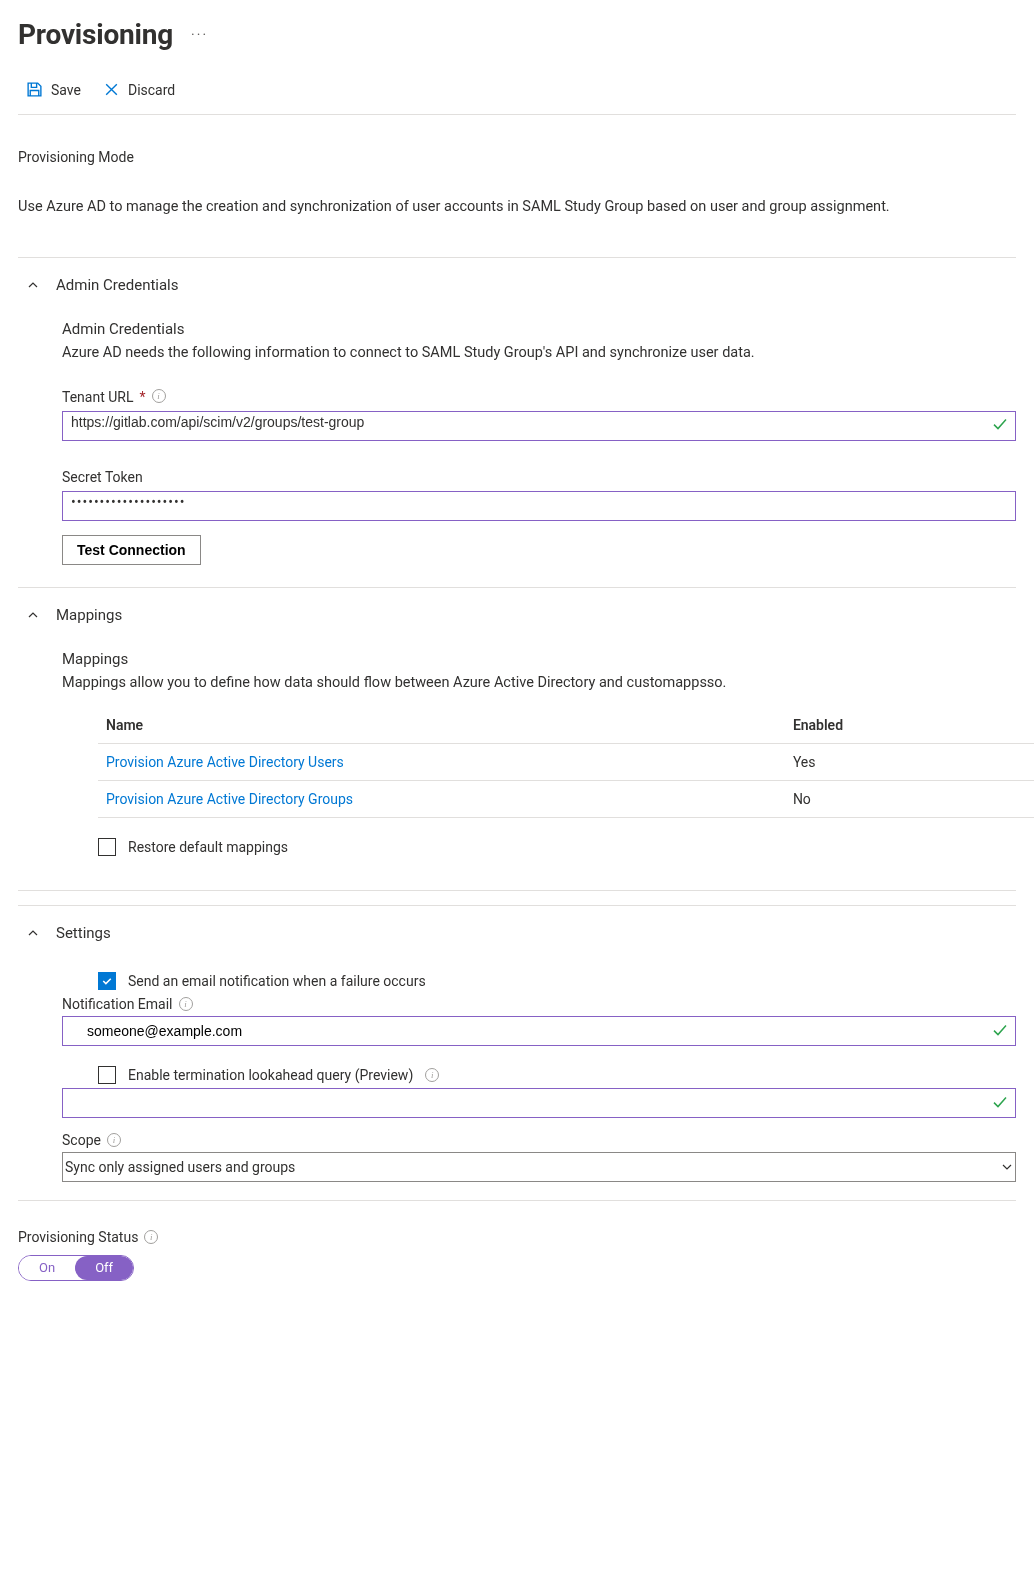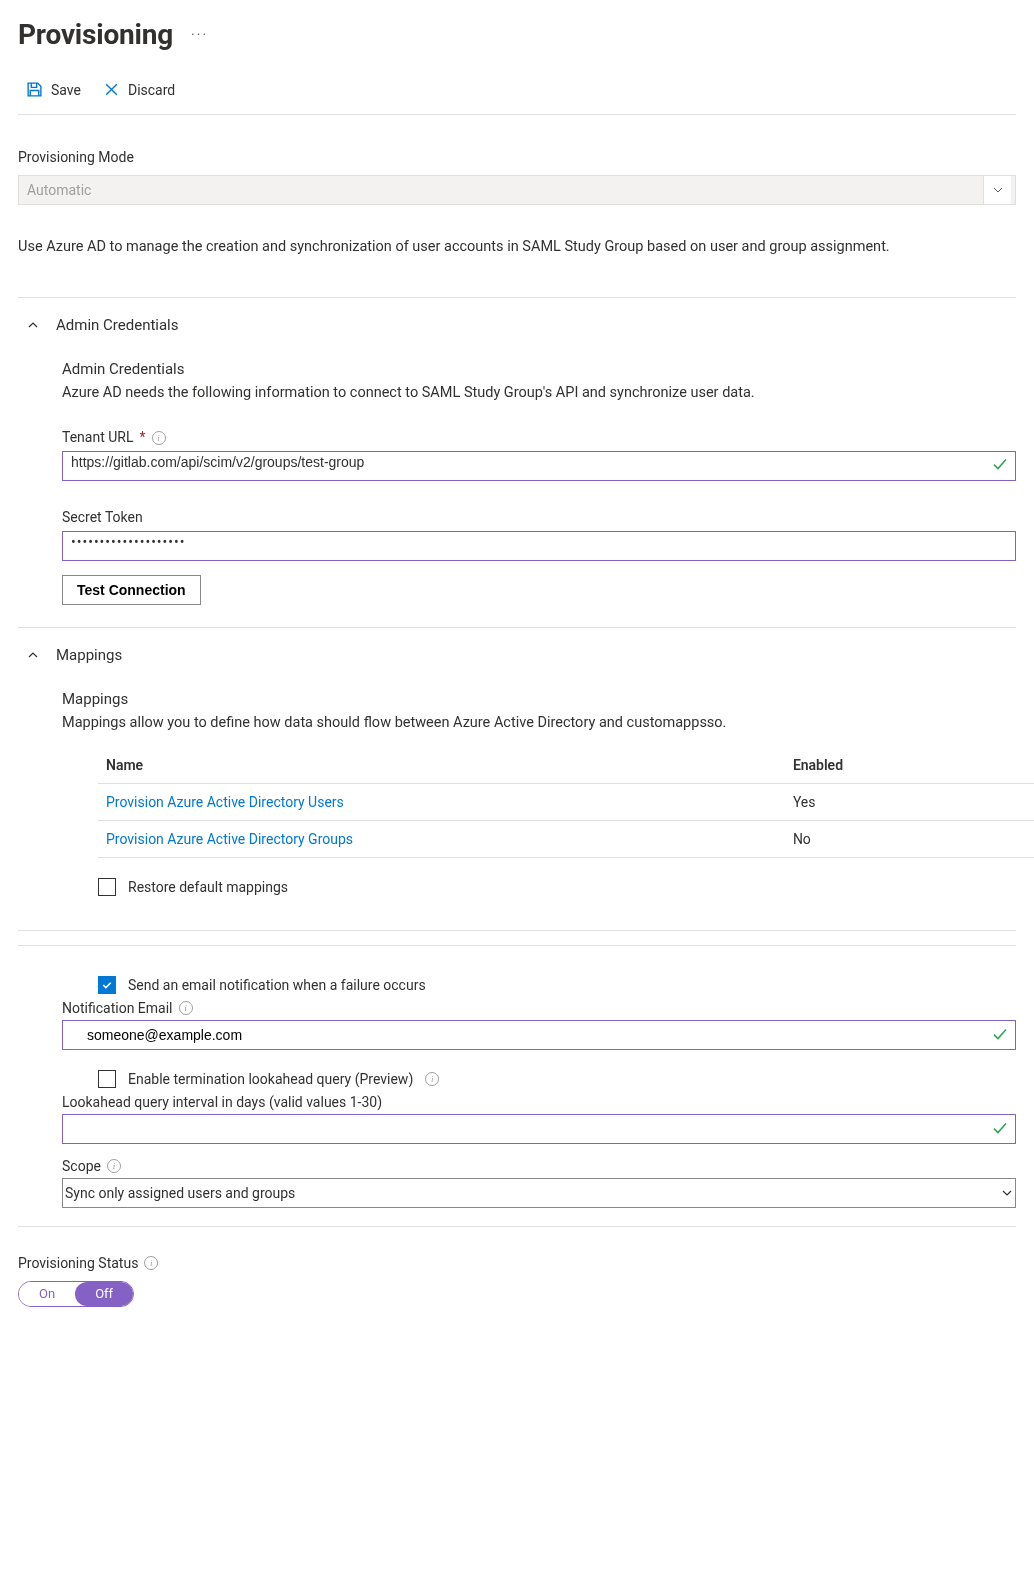--- a/index.html
+++ b/index.html
@@ -24,21 +24,21 @@
   }
   .select-ro .chev { width: 28px; height: 28px; border-left: 1px solid #e1dfdd; display:flex; align-items:center; justify-content:center; color:#605e5c; background:#fff; }
   .desc { font-size: 14.5px; line-height: 1.65; color: #323130; margin-top: 30px; }
   .section-sep { border-top: 1px solid #e1dfdd; margin-top: 38px; }
   .exp-header { display: flex; align-items: center; gap: 16px; padding: 18px 0 0 8px; cursor: pointer; }
   .chev-up { width: 14px; height: 14px; display:inline-flex; align-items:center; justify-content:center; color:#323130; }
   .exp-title { font-size: 15px; }
   .exp-body { padding: 16px 0 0 44px; }
   .sub-h { font-size: 15px; font-weight: 400; margin-top: 10px; }
   .sub-d { font-size: 14.5px; margin-top: 6px; color: #323130; }
-  .form-label { font-size: 14px; margin-top: 28px; display:flex; align-items:flex-end; gap:6px; }
+  .form-label { font-size: 14px; margin-top: 28px; display:flex; align-items:flex-start; gap:6px; }
   .req-star { color: #a4262c; }
   .info-icon { display:inline-flex; width:14px; height:14px; border:1px solid #a19f9d; border-radius:50%; align-items:center; justify-content:center; font-size:9px; color:#a19f9d; font-style:italic; font-family: Georgia, serif;}
   .text-input {
     width: 100%; height: 30px; border: 1px solid #8661c5; padding: 0 32px 8px 8px;
     font-size: 14px; color: #323130; outline: none; margin-top: 6px; position: relative;
   }
   .input-wrap { position: relative; }
   .input-check { position: absolute; right: 8px; top: 50%; transform: translateY(-40%); color:#2da44e; width:16px; height:16px; }
   .pw-dots { font-family: inherit; letter-spacing: 1px; }
   .btn {
@@ -94,28 +94,20 @@
       <span class="glyph">
         <svg viewBox="0 0 16 16" width="17" height="17">
             <path stroke="#0078d4" stroke-width="1.3" d="M3 3l10 10M13 3L3 13"></path>
           </svg>
       </span>
       <span class="lbl">Discard</span>
     </div>
   </div>
 
   <div class="fieldlabel">Provisioning Mode</div>
-  <div class="select-ro">
-    <span>Automatic</span>
-    <span class="chev">
-      <svg viewBox="0 0 12 12" width="12" height="12">
-          <path fill="none" stroke="#605e5c" stroke-width="1" d="M2 4l4 4 4-4"></path>
-        </svg>
-    </span>
-  </div>
 
   <div class="desc">Use Azure AD to manage the creation and synchronization of user accounts in SAML Study Group based on user and group assignment.</div>
 
   <div class="section-sep"></div>
   <div class="exp-header">
     <span class="chev-up">
       <svg viewBox="0 0 12 12" width="12" height="12">
           <path fill="none" stroke="#323130" stroke-width="1.2" d="M2 8l4-4 4 4"></path>
         </svg>
     </span>
@@ -185,20 +177,28 @@
     <div class="check-row">
       <span class="chkbox"></span>
       <span>Restore default mappings</span>
     </div>
 
     <div class="top-sep-full" style="margin-top:34px"></div>
   </div>
 
   <div style="height:14px"></div>
   <div class="section-sep" style="margin-top:0"></div>
+  <div class="exp-header">
+    <span class="chev-up">
+      <svg viewBox="0 0 12 12" width="12" height="12">
+          <path fill="none" stroke="#323130" stroke-width="1.2" d="M2 8l4-4 4 4"></path>
+        </svg>
+    </span>
+    <span class="exp-title">Settings</span>
+  </div>
 
   <div class="settings-body">
     <div class="check-row" style="margin-top:0">
       <span class="chkbox checked">
         <svg class="chkmark" viewBox="0 0 16 16" width="12" height="12">
             <path fill="none" stroke="#fff" stroke-width="2" d="M3 8l3.5 3.5L13 5"></path>
           </svg>
       </span>
       <span>Send an email notification when a failure occurs</span>
     </div>
@@ -215,23 +215,20 @@
           </svg>
       </span>
     </div>
 
     <div class="check-row" style="margin-top:20px">
       <span class="chkbox"></span>
       <span>Enable termination lookahead query (Preview)</span>
       <span class="info-icon">i</span>
     </div>
 
-    <div class="plain-label" style="margin-top:6px">
-      <span>Lookahead query interval in days (valid values 1-30)</span>
-    </div>
     <div class="input-wrap">
       <input class="plain-input empty" type="text" value="" style="">
       <span class="input-check">
         <svg viewBox="0 0 16 16" width="16" height="16">
             <path fill="none" stroke="#2da44e" stroke-width="1.5" d="M2 8l4 4 8-9"></path>
           </svg>
       </span>
     </div>
 
     <div class="plain-label" style="margin-top:14px">

